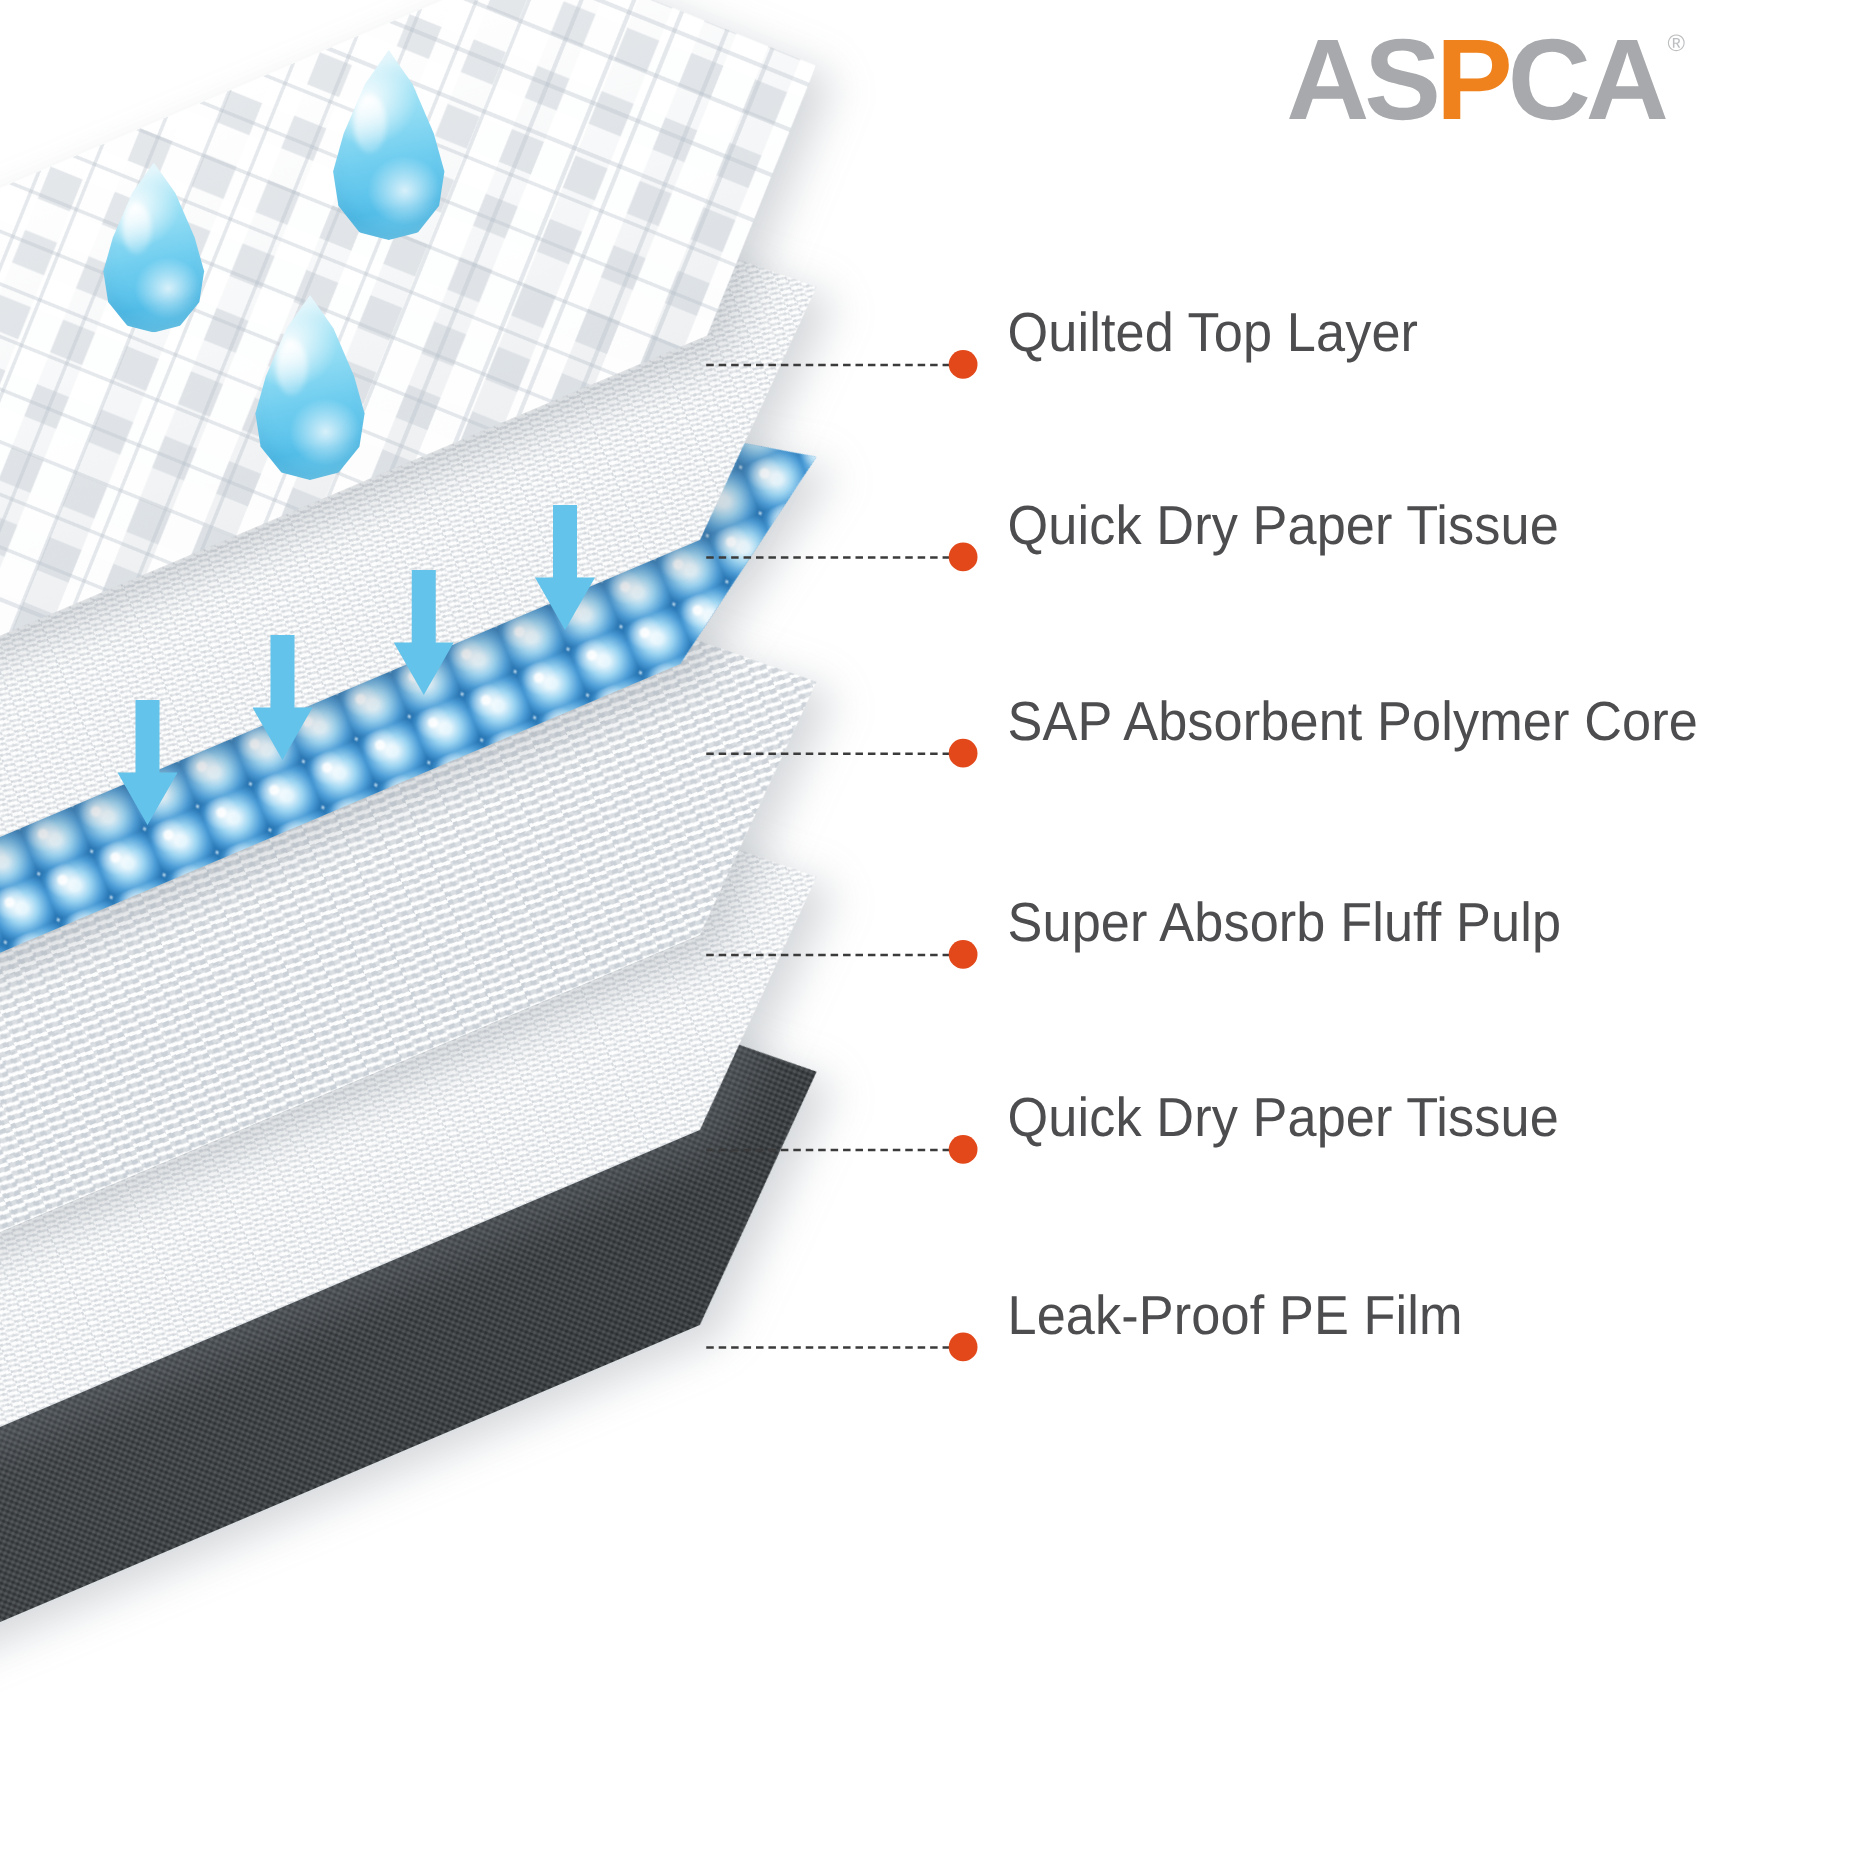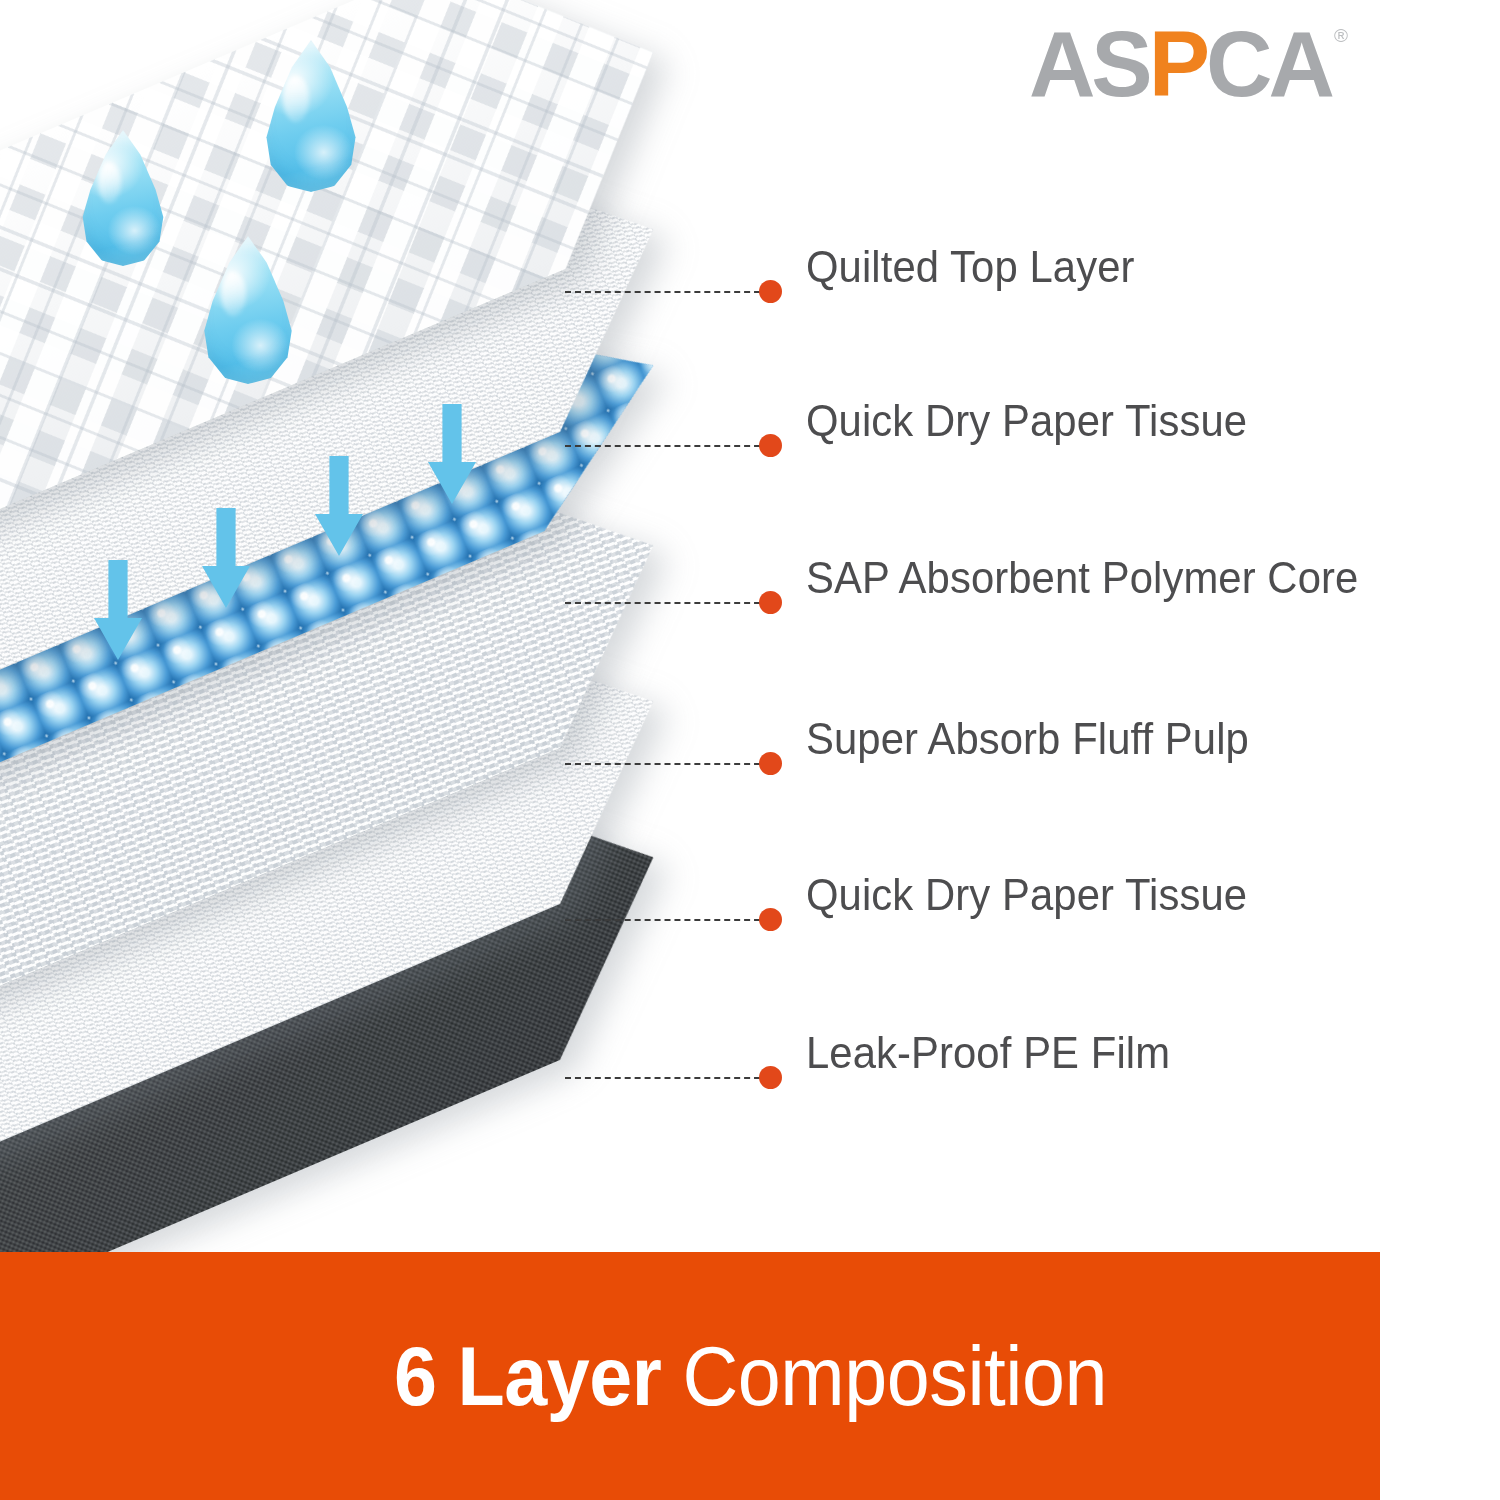--- a/index.html
+++ b/index.html
@@ -339,17 +339,14 @@
     <div class="dot" style="left:759px;"></div>
     <div class="callout-label" style="left:806px;">Quick Dry Paper Tissue</div>
   </div>
 
   <div class="callout" style="left:0; top:1078px;">
     <div class="leader" style="left:565px; width:205px;"></div>
     <div class="dot" style="left:759px;"></div>
     <div class="callout-label" style="left:806px;">Leak-Proof PE Film</div>
   </div>
 
-  <div class="banner">
-    <div class="banner-title"><span class="bold">6 Layer</span><span class="light">&nbsp;</span><span class="light">Composition</span></div>
-  </div>
 
 </div>
 
 </body></html>

